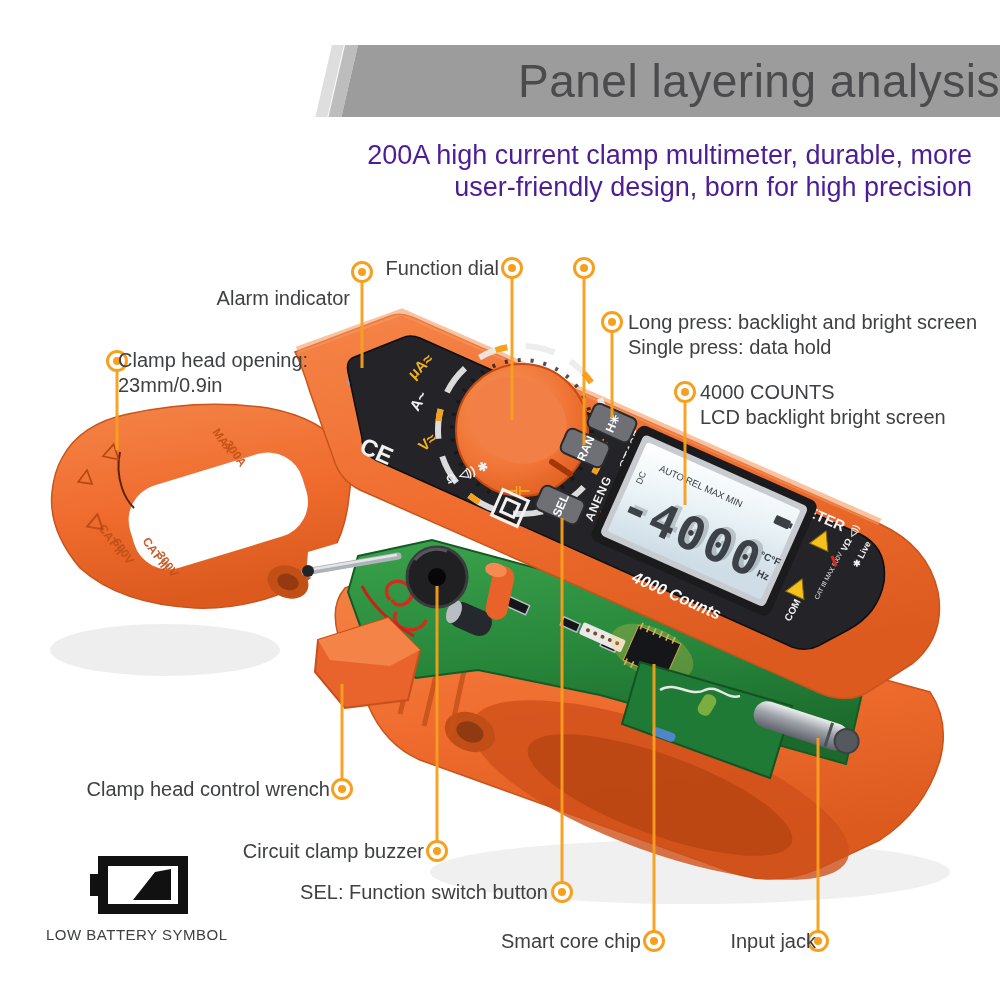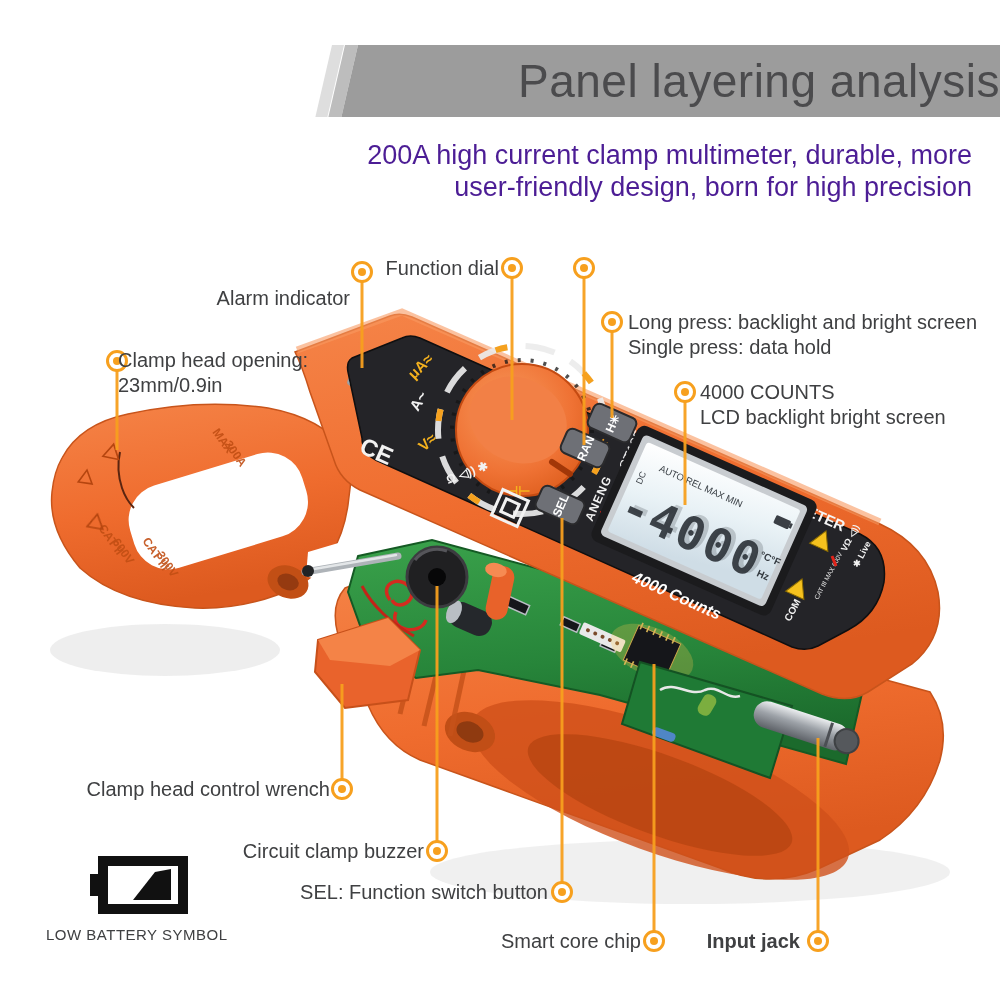--- a/index.html
+++ b/index.html
@@ -21,21 +21,21 @@
   #lbl-clamp-opening{left:118px;top:348px;}
   #lbl-alarm{right:650px;top:260px;margin-top:26px;}
   #lbl-dial{right:501px;top:256px;}
   #lbl-ran{left:598px;top:256px;}
   #lbl-longpress{left:628px;top:310px;}
   #lbl-counts{left:700px;top:380px;}
   #lbl-wrench{right:670px;top:777px;}
   #lbl-buzzer{right:576px;top:839px;}
   #lbl-sel{right:452px;top:880px;}
   #lbl-chip{right:359px;top:929px;}
-  #lbl-jack{right:200px;top:929px;font-weight:bold;}
+  #lbl-jack{right:184px;top:929px;}
   #lbl-lowbatt{position:absolute;left:46px;top:926px;font-size:15px;color:#3f4042;letter-spacing:0.5px;}
   svg{position:absolute;left:0;top:0;}
   svg text{font-family:"Liberation Sans",sans-serif;}
   .seg{font-family:"DejaVu Sans Mono",monospace;}
 </style>
 </head>
 <body>
 
 <div id="stage">
 

